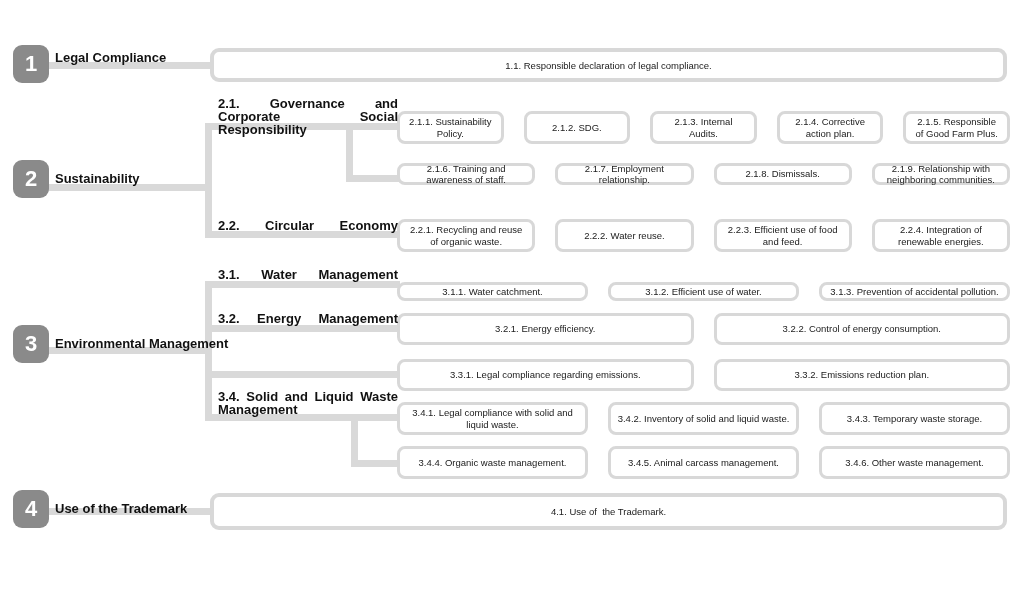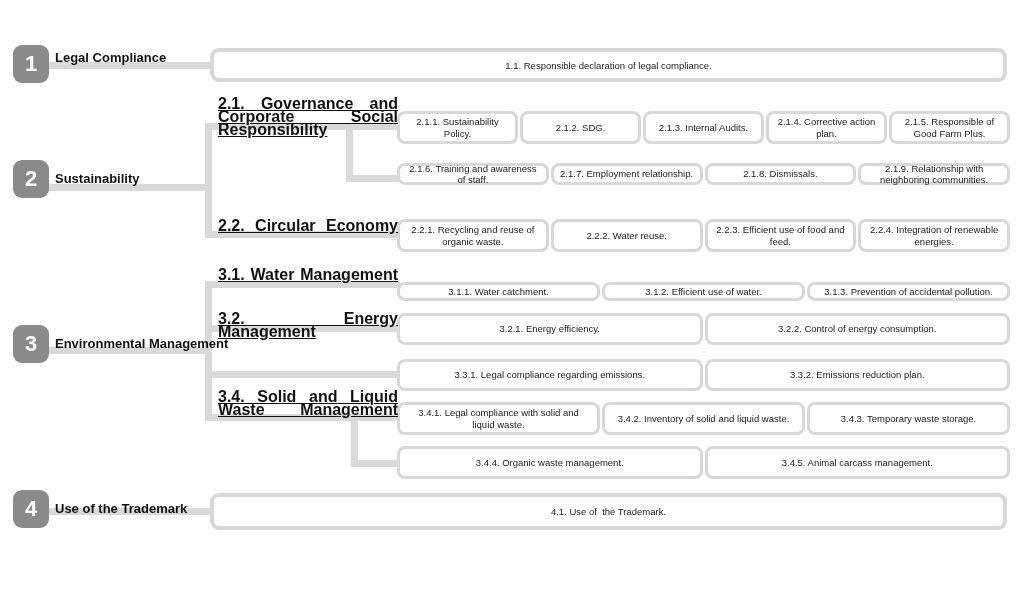--- a/index.html
+++ b/index.html
@@ -36,27 +36,26 @@
     font-weight: bold;
     color: #111111;
     z-index: 3;
     white-space: nowrap;
   }
   
   .sub-label {
     position: absolute;
     left: 218px;
     width: 180px;
-    font-size: 16px;
+    font-size: 13px;
     font-weight: bold;
     line-height: 13px;
     text-align: justify;
     color: #111111;
     z-index: 3;
-    text-decoration: underline;
   }
   .sub-label::after { content: ""; display: inline-block; width: 100%; }
   
   .big-box {
     position: absolute;
     left: 210px;
     width: 797px;
     background: #ffffff;
     border: 4px solid var(--boxborder, #d8d8d8);
     border-radius: 9px;
@@ -66,21 +65,21 @@
     font-size: 9.5px;
     white-space: pre-wrap;
     z-index: 2;
   }
   
   .row {
     position: absolute;
     left: 397px;
     width: 613px;
     display: flex;
-    gap: 2px;
+    gap: 20px;
     z-index: 2;
   }
   .sbox {
     flex: 1 1 0;
     background: #ffffff;
     border: 3.5px solid var(--boxborder, #d8d8d8);
     border-radius: 8px;
     box-sizing: border-box;
     display: flex; align-items: center; justify-content: center;
     text-align: center;
@@ -175,15 +174,16 @@
 
   <div class="row" style="top:402px; height:33px;">
     <div class="sbox">3.4.1. Legal compliance with solid and liquid waste.</div>
     <div class="sbox">3.4.2. Inventory of solid and liquid waste.</div>
     <div class="sbox">3.4.3. Temporary waste storage.</div>
   </div>
 
   <div class="row" style="top:446px; height:33px;">
     <div class="sbox">3.4.4. Organic waste management.</div>
     <div class="sbox">3.4.5. Animal carcass management.</div>
+    <div class="sbox">3.4.6. Other waste management.</div>
   </div>
 
 </div>
 
 </body></html>

